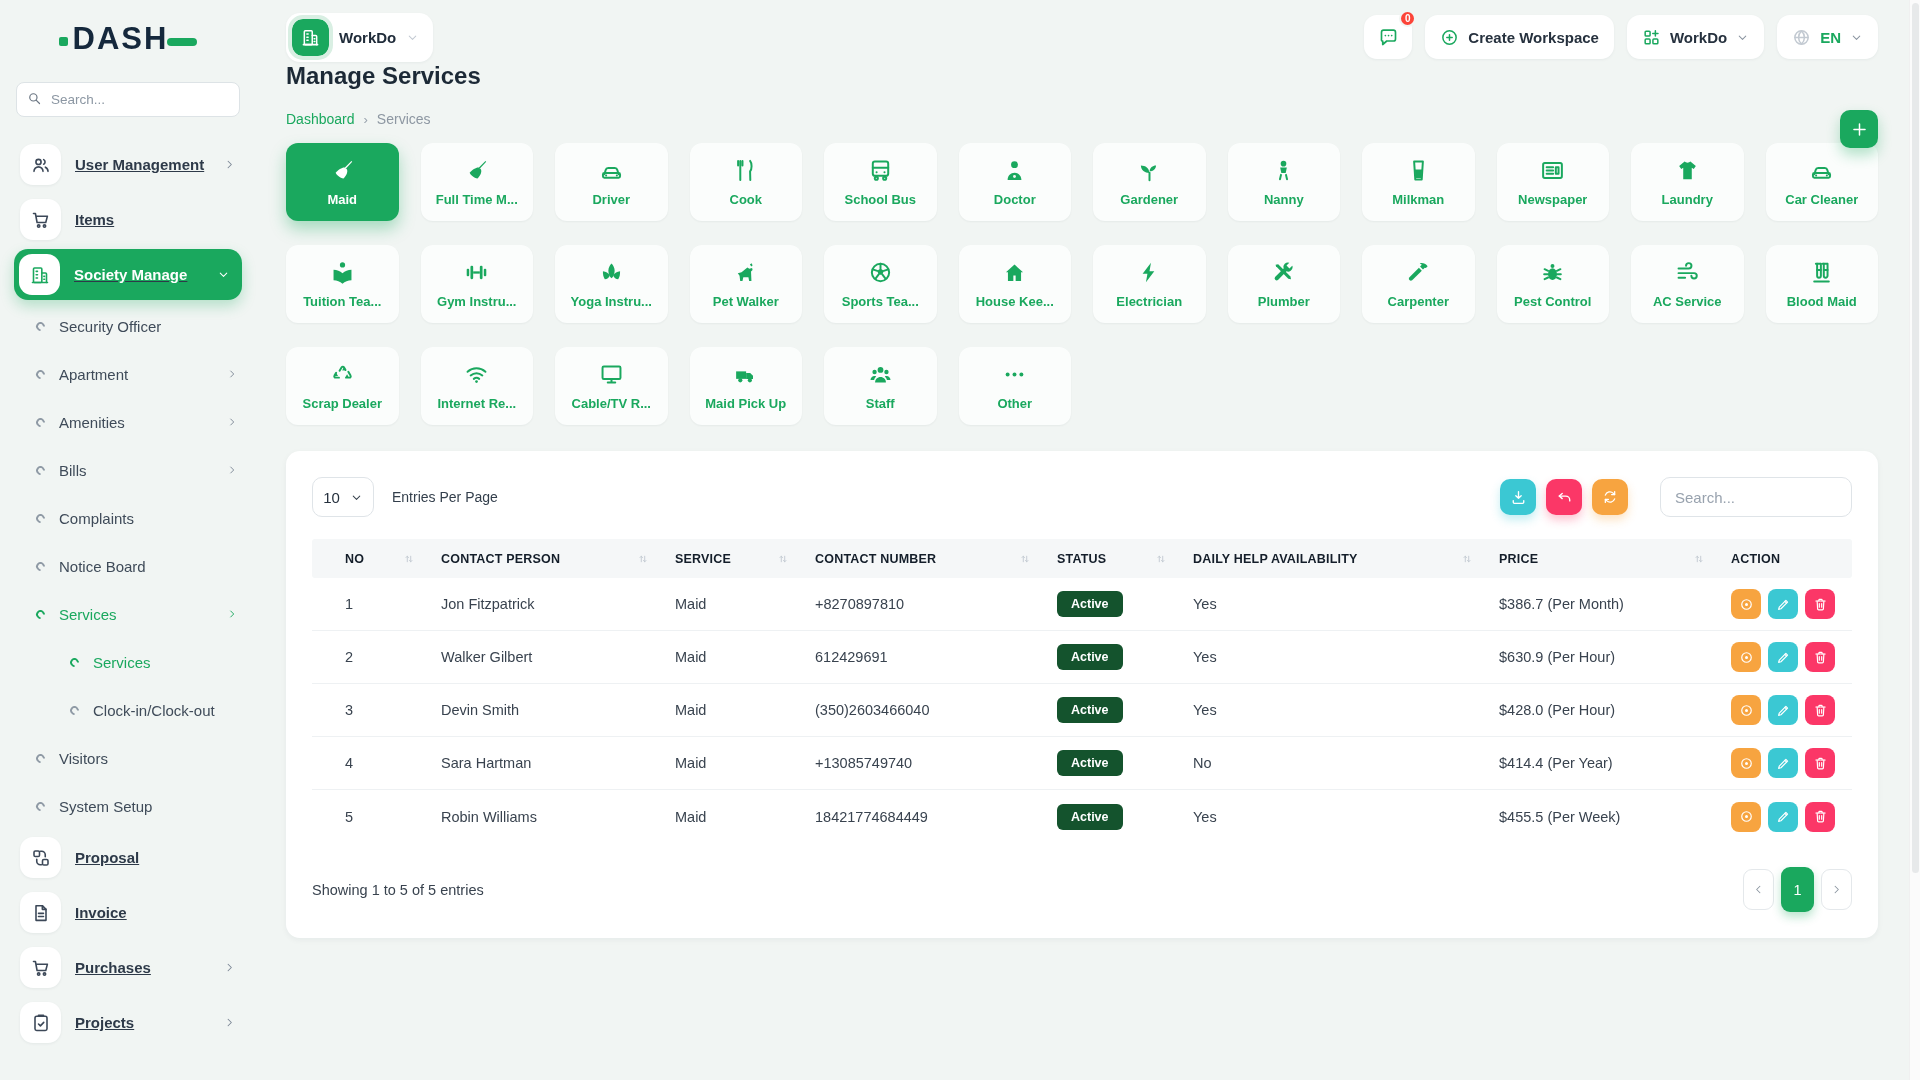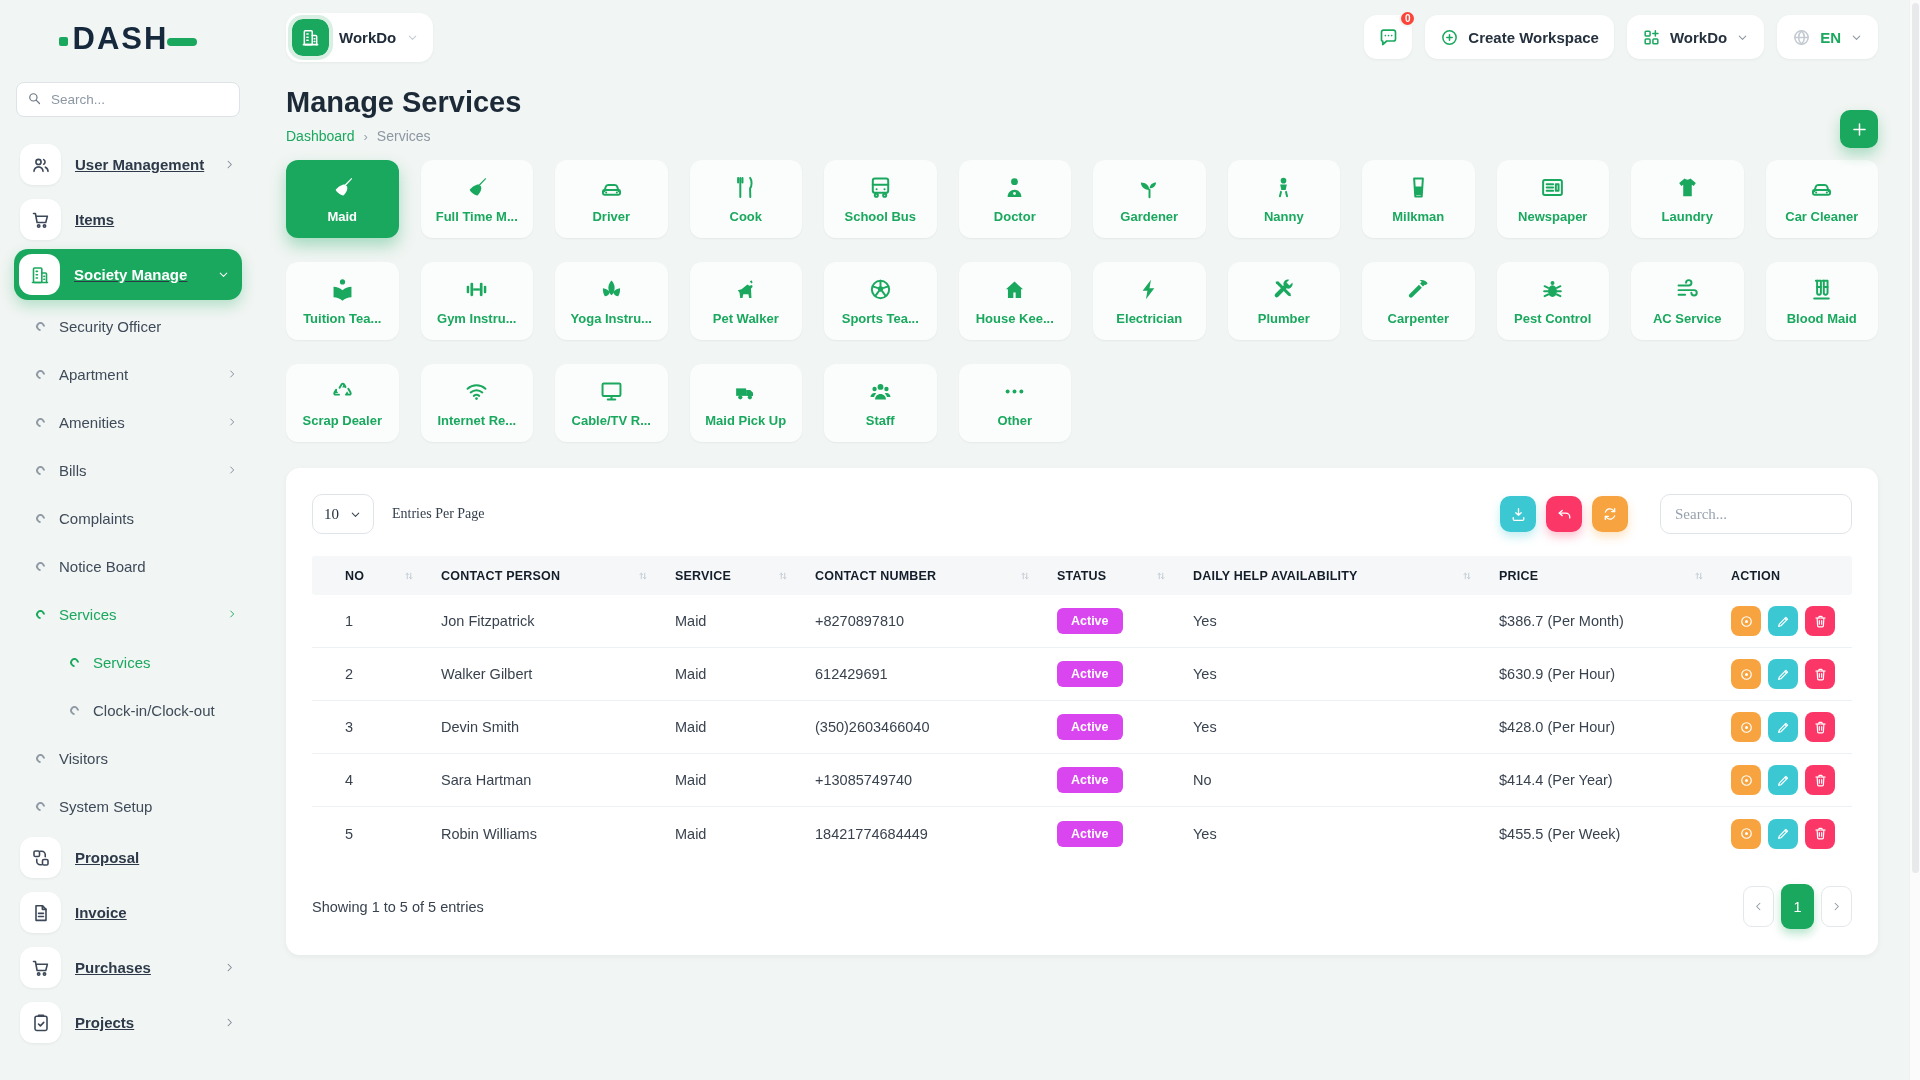--- a/index.html
+++ b/index.html
@@ -74,43 +74,43 @@
           font-size: 15px; font-weight: 600; color: #26313e; }
   .chat-btn { position: relative; width: 48px; justify-content: center; padding: 0; color: #1aa85e; }
   .chat-badge { position: absolute; top: -5px; right: -4px; min-width: 17px; height: 17px; border-radius: 9px;
                 background: #fc4438; color: #fff; font-size: 10px; font-weight: 700; display: flex;
                 align-items: center; justify-content: center; border: 2px solid #f1f5f3; }
   .green-ic { color: #1aa85e; }
   .gray-ic { color: #c3cad2; }
   .lang-label { color: #1aa85e; font-weight: 700; }
   .hbtn .chev { color: #8b95a1; }
 
-  .page-title { margin-top: 24px; font-size: 29px; font-weight: 700; color: #1c2936; }
-  .crumbs { margin-top: 9px; display: flex; align-items: center; gap: 9px; font-size: 14px; }
+  .page-title { font-size: 24px; font-weight: 700; color: #1c2936; }
+  .crumbs { margin-top: 21px; display: flex; align-items: center; gap: 9px; font-size: 14px; }
   .crumb-home { color: #1aa85e; cursor: pointer; }
   .crumb-sep { color: #9aa4af; font-size: 13px; }
   .crumb-cur { color: #8d97a2; }
   .add-btn { position: absolute; top: 110px; right: 30px; width: 38px; height: 38px; border-radius: 10px;
              background: #1aa85e; color: #fff; display: flex; align-items: center; justify-content: center;
              cursor: pointer; box-shadow: 0 7px 14px rgba(26,168,94,.32); }
 
   
   .tiles { margin-top: 16px; display: grid; grid-template-columns: repeat(12, 1fr); gap: 24px 22px; }
   .tile-card {
     height: 78px; background: #fbfdfc; border-radius: 12px; cursor: pointer;
     display: flex; flex-direction: column; align-items: center; justify-content: center; gap: 9px;
     color: #1aa85e; box-shadow: 0 1px 2px rgba(25,45,35,.05);
   }
   .tile-card .t-lbl { font-size: 13px; font-weight: 600; white-space: nowrap; max-width: 105px; overflow: hidden; }
   .tile-card.active { background: #1aa85e; color: #fff; box-shadow: 0 8px 16px rgba(26,168,94,.35); }
 
   
   .card { margin-top: 26px; background: #fff; border-radius: 14px; padding: 26px;
           box-shadow: 0 2px 6px rgba(20,35,50,.05); }
-  .controls { display: flex; align-items: center; font-family: Liberation Serif, serif; }
+  .controls { display: flex; align-items: center; }
   .pp-select { width: 62px; height: 40px; border: 1px solid #dfe4e8; border-radius: 10px; background: #fff;
                display: flex; align-items: center; justify-content: center; gap: 10px; font-size: 15px;
                color: #26313e; cursor: pointer; }
   .pp-select .chev { color: #39434f; }
   .pp-label { margin-left: 18px; font-size: 14px; color: #333f4c; }
   .ctrl-right { margin-left: auto; display: flex; align-items: center; gap: 10px; }
   .sq-btn { width: 36px; height: 36px; border-radius: 10px; display: flex; align-items: center;
             justify-content: center; color: #fff; cursor: pointer; }
   .sq-teal { background: #3bc8d3; box-shadow: 0 5px 10px rgba(59,200,211,.3); }
   .sq-pink { background: #fb3767; box-shadow: 0 5px 10px rgba(251,55,103,.3); }
@@ -121,21 +121,21 @@
   .tbl-search input::placeholder { color: #98a2ae; }
 
   .tgrid { display: grid; grid-template-columns: 96px 234px 140px 242px 136px 306px 232px 1fr;
            align-items: center; padding-left: 33px; }
   .thead { margin-top: 22px; background: #f5f7f8; height: 39px; border-radius: 3px; }
   .th { display: flex; align-items: center; font-size: 12.5px; font-weight: 700; letter-spacing: .2px;
         color: #141e2a; text-transform: uppercase; cursor: pointer; }
   .th .sort { margin-left: auto; margin-right: 26px; color: #c4cbd3; display: flex; }
   .trow { height: 53px; border-bottom: 1px solid #eef1f3; font-size: 14.5px; color: #39434f; }
   .trow:last-child { border-bottom: none; }
-  .badge { display: inline-flex; align-items: center; justify-content: center; background: #d946ef; color: #fff;
+  .badge { display: inline-flex; align-items: center; justify-content: center; background: #14532d; color: #fff;
            font-size: 12.5px; font-weight: 600; border-radius: 6px; padding: 6px 14px; }
   .actions { display: flex; gap: 7px; }
   .act-btn { width: 30px; height: 30px; border-radius: 8px; display: flex; align-items: center;
              justify-content: center; color: #fff; cursor: pointer; }
   .act-view { background: #f7a440; }
   .act-edit { background: #3bc8d3; }
   .act-del { background: #fb3767; }
 
   .tfoot { margin-top: 24px; display: flex; align-items: center; justify-content: space-between; }
   .showing { font-size: 14.5px; color: #39434f; }

